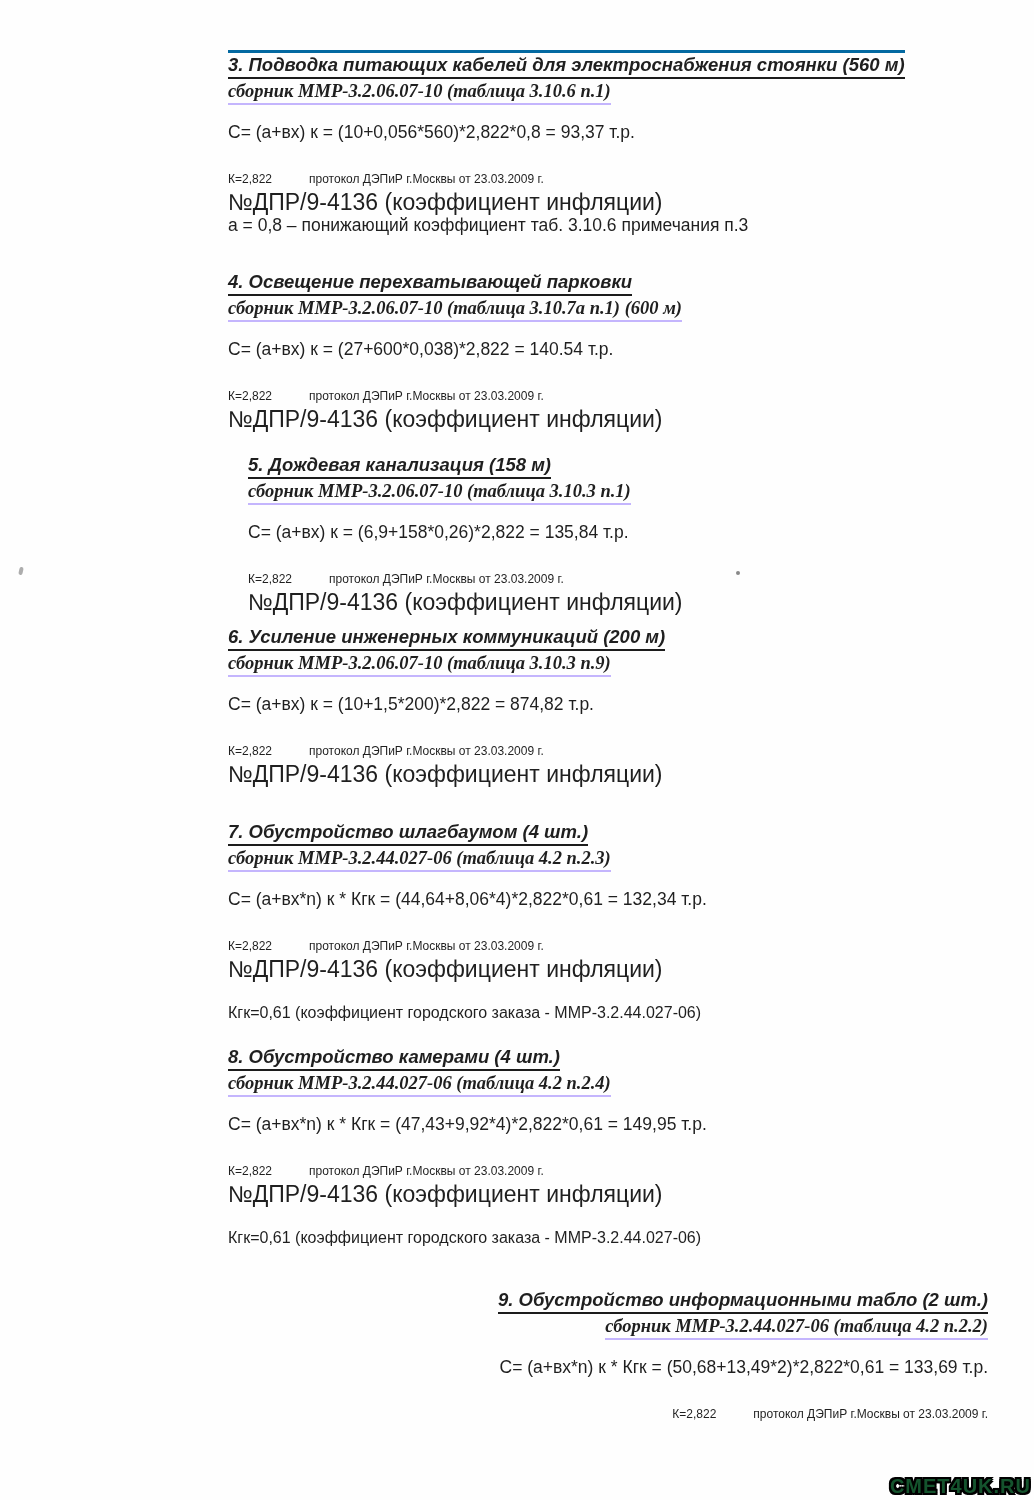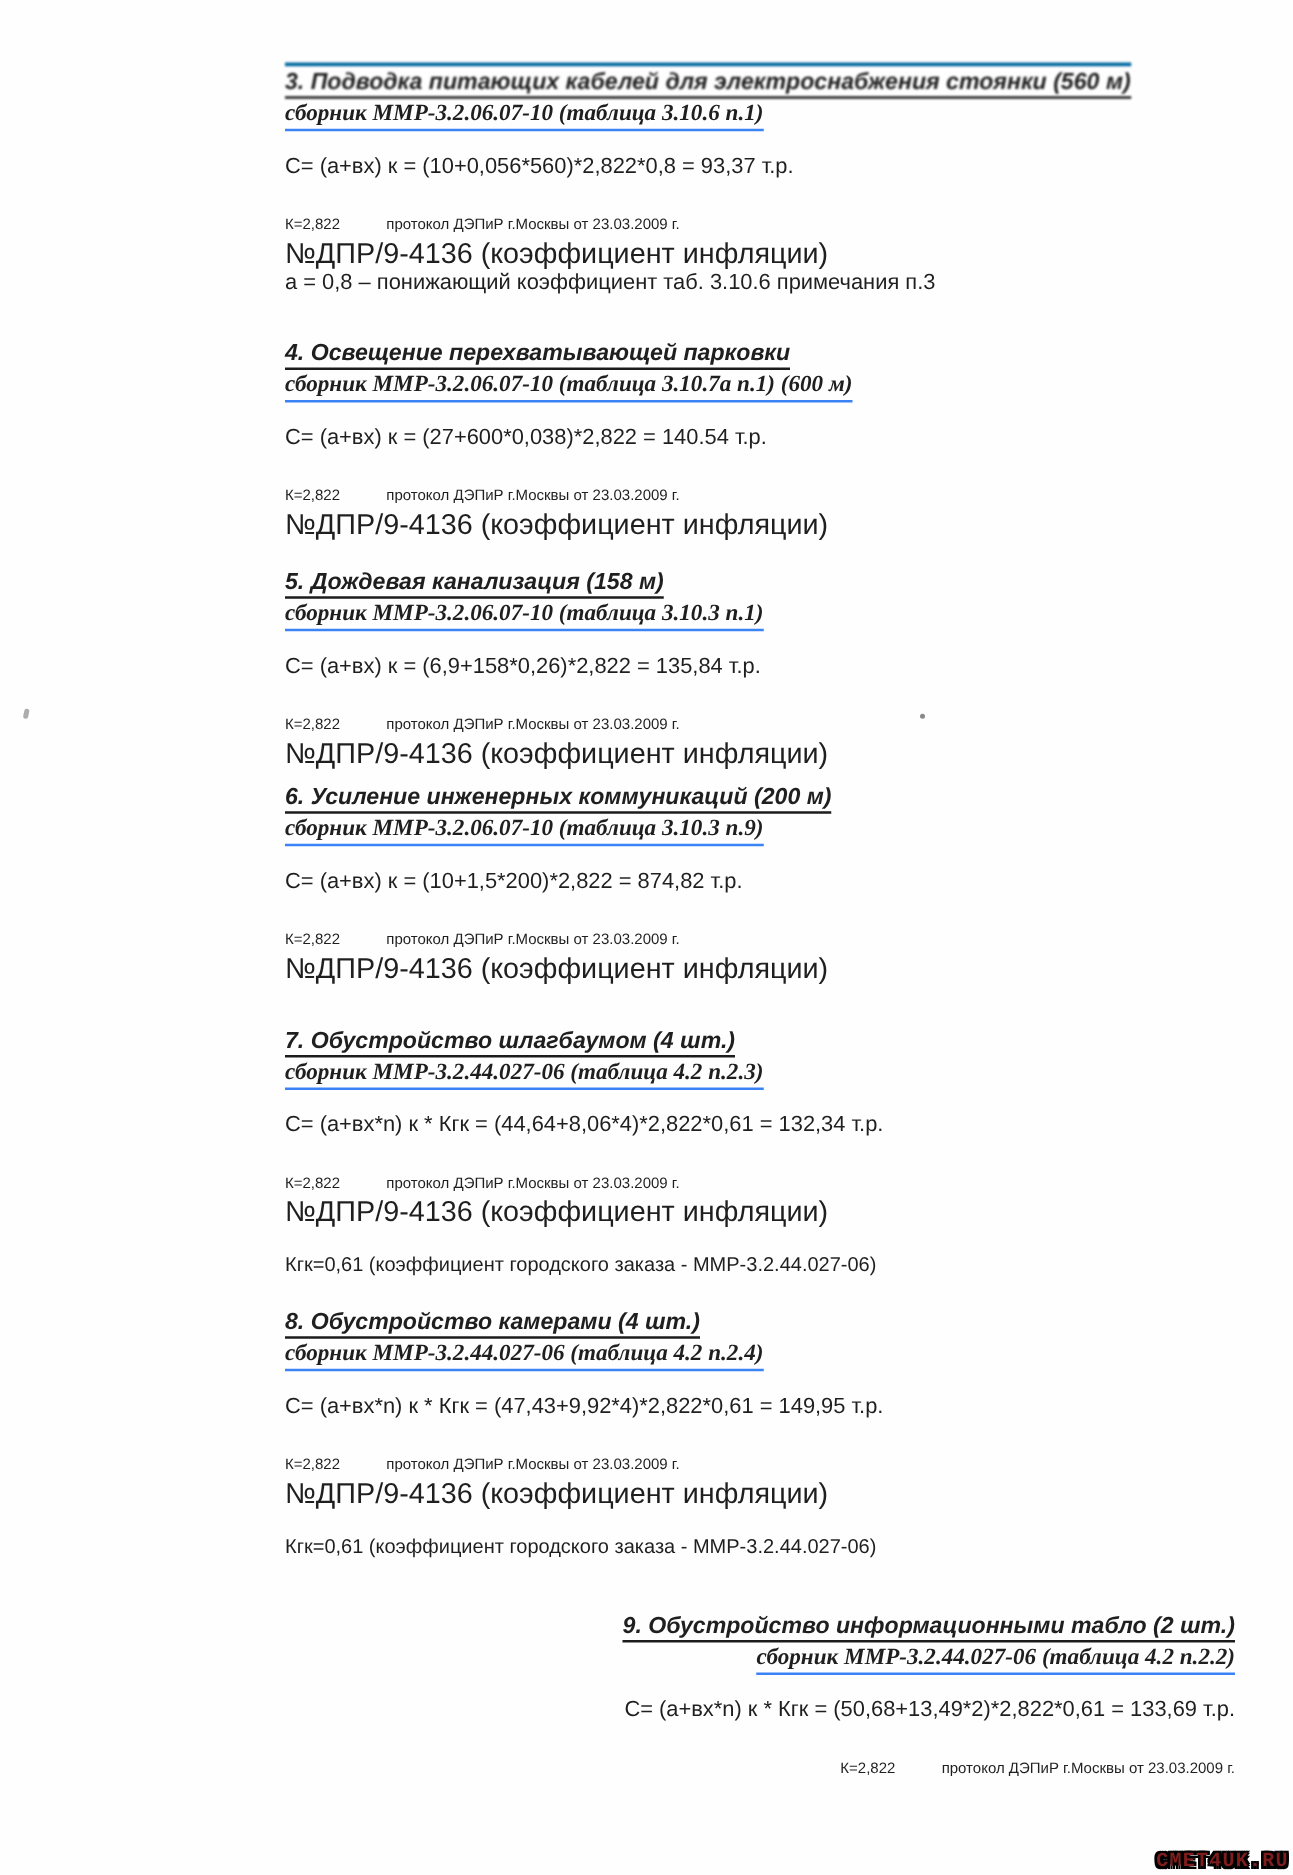--- a/index.html
+++ b/index.html
@@ -16,21 +16,21 @@
     font-family: "Liberation Sans", sans-serif;
     color: #1f1f1f;
   }
   .doc-section {
     position: absolute;
     left: 228px;
     width: 760px;
   }
   .sec-0 { top: 52px; }
   .sec-1 { top: 270px; }
-  .sec-2 { top: 453px; }
+  .sec-2 { top: 453px; margin-left: 20px; }
   .sec-3 { top: 625px; }
   .sec-4 { top: 820px; }
   .sec-5 { top: 1045px; }
   .sec-6 { top: 1288px; text-align: right; }
 
   .title {
     margin: 0;
     font-family: "Liberation Sans", sans-serif;
     font-size: 18.5px;
     font-weight: bold;
@@ -49,21 +49,21 @@
   .source {
     margin: 0;
     font-family: "Liberation Serif", serif;
     font-size: 18.5px;
     font-weight: bold;
     font-style: italic;
     line-height: 24px;
   }
   .source-text {
     display: inline-block;
-    border-bottom: 2px solid #3b82f6;
+    border-bottom: 2px solid #c4b5fd;
     padding-bottom: 0px;
   }
 
   .formula {
     margin: 16px 0 0 0;
     font-size: 17.5px;
     line-height: 23px;
   }
   .kline {
     margin: 24px 0 0 0;
@@ -107,25 +107,25 @@
     height: 4px;
     background: #555;
     border-radius: 50%;
     opacity: 0.7;
   }
 
   .watermark {
     position: absolute;
     right: 3px;
     bottom: 2px;
-    font-family: Liberation Mono, monospace;
-    font-size: 16px;
+    font-family: Liberation Sans, sans-serif;
+    font-size: 20px;
     font-weight: bold;
     letter-spacing: 1px;
-    color: #7f1d1d;
+    color: #14532d;
     text-shadow:
       -2px -2px 0 #000, 2px -2px 0 #000, -2px 2px 0 #000, 2px 2px 0 #000,
       -2px 0 0 #000, 2px 0 0 #000, 0 -2px 0 #000, 0 2px 0 #000;
   }
 </style>
 </head>
 <body>
 
 <div class="page">
   <div id="sections-host">

